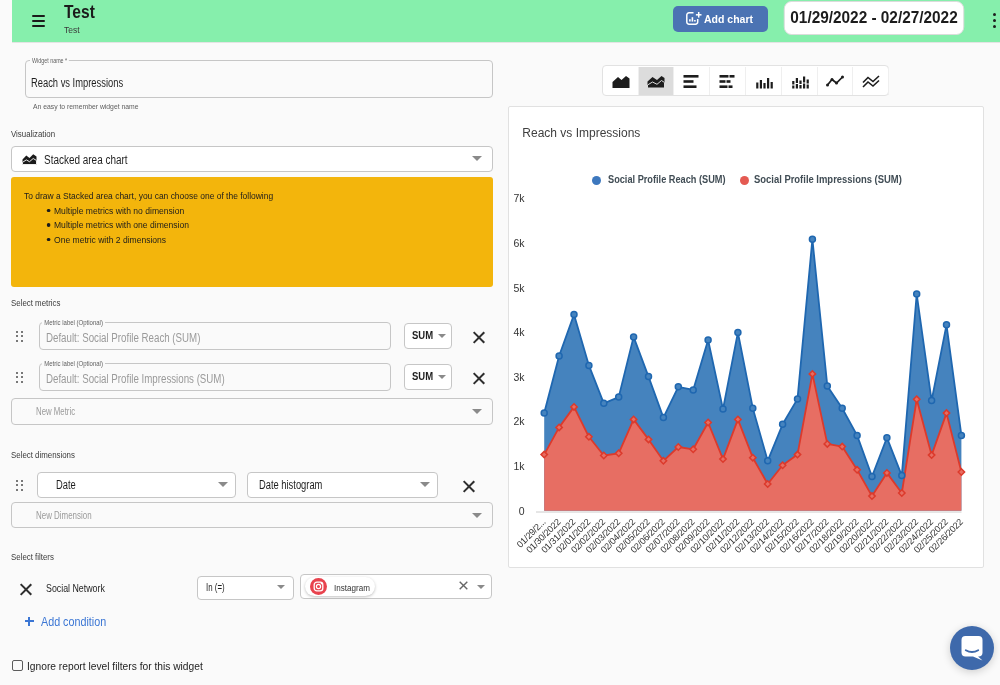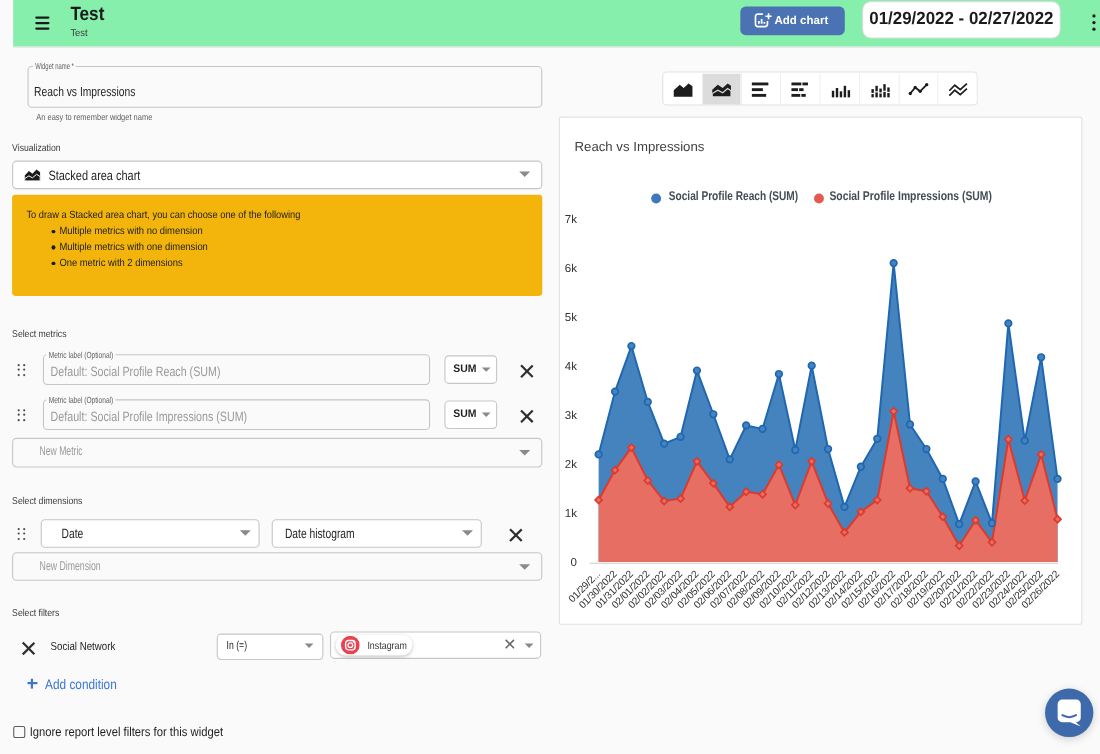--- a/index.html
+++ b/index.html
@@ -17,21 +17,21 @@
 .caret{position:absolute;width:0;height:0;border-left:5px solid transparent;border-right:5px solid transparent;border-top:5.5px solid #8a8a8a;}
 .sc{border-left-width:4px;border-right-width:4px;border-top-width:4.5px;}
 .dragh{position:absolute;width:8px;height:11px;}
 .dragh i{position:absolute;width:2px;height:2px;background:#4c4c4c;border-radius:50%;}
 .dragh i:nth-child(1){left:0;top:0}.dragh i:nth-child(2){left:5.4px;top:0}
 .dragh i:nth-child(3){left:0;top:4.3px}.dragh i:nth-child(4){left:5.4px;top:4.3px}
 .dragh i:nth-child(5){left:0;top:8.6px}.dragh i:nth-child(6){left:5.4px;top:8.6px}
 .xbtn{position:absolute;width:12px;height:12px;}
 .xbtn:before,.xbtn:after{content:"";position:absolute;left:5.2px;top:-1px;width:1.8px;height:15px;background:#2e2e2e;}
 .xbtn:before{transform:rotate(45deg);}.xbtn:after{transform:rotate(-45deg);}
-#ybox{position:absolute;left:11px;top:177px;width:482px;height:92px;background:#f3b50c;border-radius:3px;}
+#ybox{position:absolute;left:11px;top:177px;width:482px;height:110px;background:#f3b50c;border-radius:3px;}
 #ybox .bul{position:absolute;left:42.5px;}
 #ybox .bul:before{content:"";position:absolute;left:-8px;top:4px;width:3.8px;height:3.8px;border-radius:50%;background:#1c1c1c;}
 #toolbar{position:absolute;left:602px;top:65px;width:287px;height:31px;background:#fff;border:1px solid #e2e2e2;border-radius:4px;}
 #toolbar .cell{position:absolute;top:1px;width:35.6px;height:28px;border-right:1px solid #efefef;}
 #toolbar svg{position:absolute;left:7.5px;top:6px;}
 #card{position:absolute;left:508px;top:106px;width:476px;height:462px;background:#fff;border:1px solid #e1e1e1;border-radius:2px;}
 .ldot{position:absolute;width:9.4px;height:9.4px;border-radius:50%;top:68.5px;}
 .chart{position:absolute;left:0;top:0;}
 #chat{position:absolute;left:950px;top:626px;width:44px;height:44px;border-radius:50%;background:#3e69ab;box-shadow:0 2px 8px rgba(0,0,0,0.18);}
 </style></head><body>

